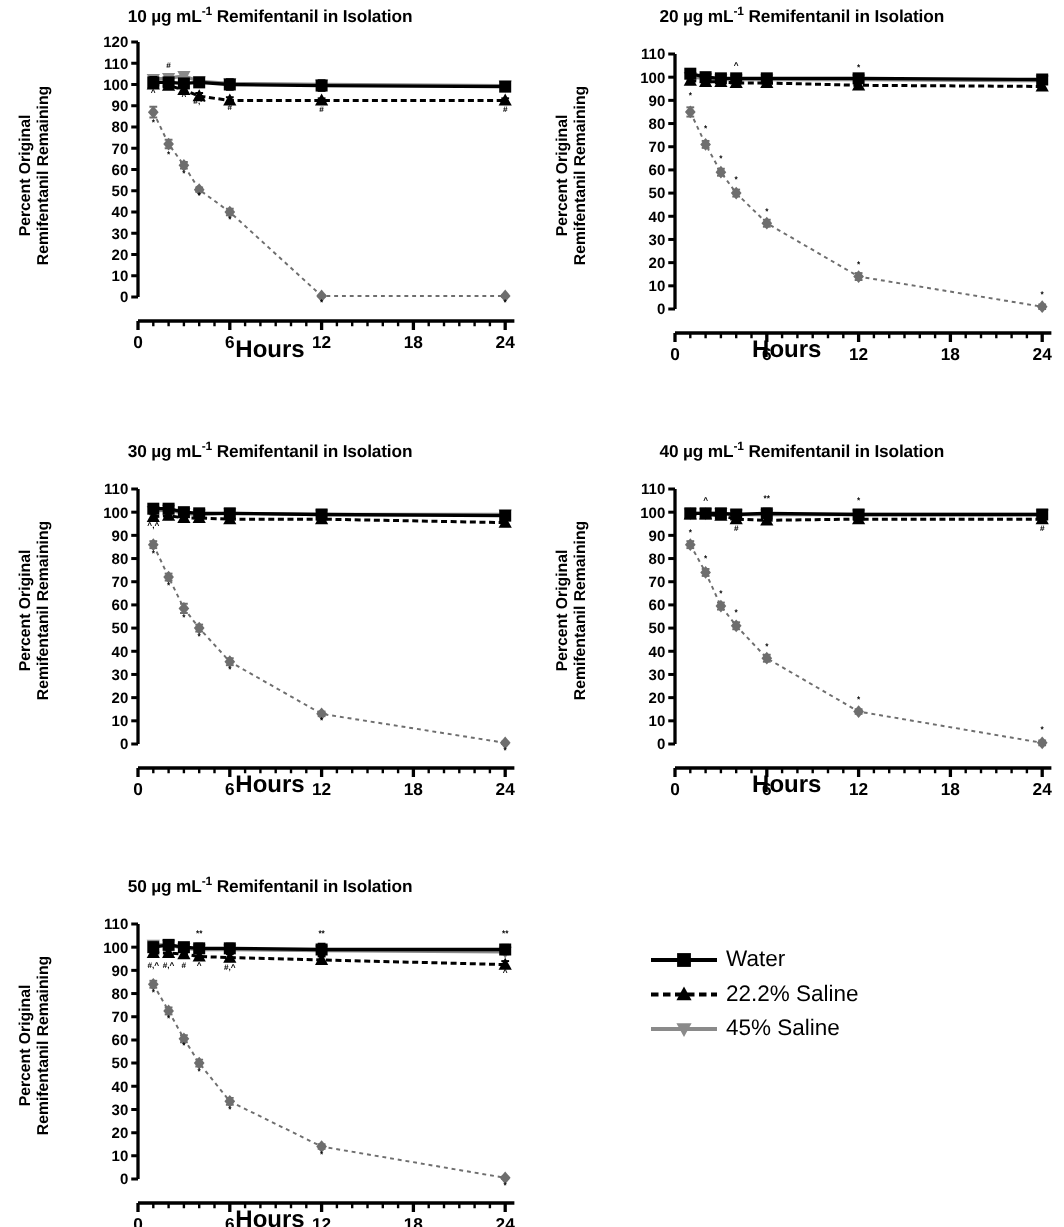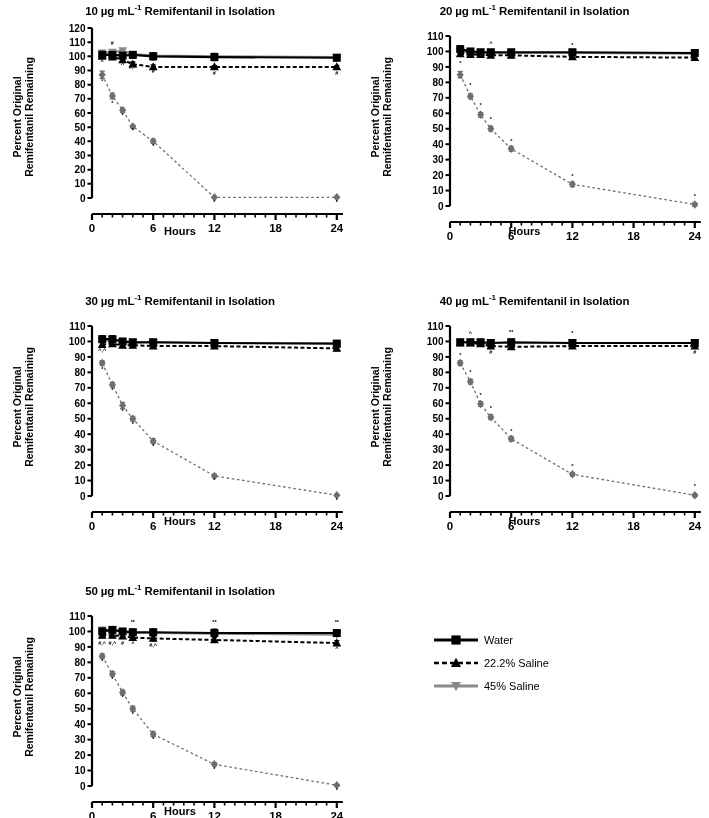--- a/index.html
+++ b/index.html
@@ -34,21 +34,21 @@
     font-size: 10.5px;
     font-weight: bold;
     color: #000;
     transform-origin: 50% 50%;
     white-space: nowrap;
     text-align: center;
     line-height: 12px;
   }
   .xlabel {
     position: absolute;
-    font-size: 11px;
+    font-size: 16px;
     font-weight: bold;
     color: #000;
     text-align: center;
     width: 100%;
   }
   svg { display: block; overflow: visible; }
   .tick-text {
     font-family: "Liberation Sans", sans-serif;
     font-size: 10px;
     font-weight: bold;
@@ -71,21 +71,21 @@
     left: 432px; top: 628px;
     width: 270px;
   }
   .legend-row {
     display: flex;
     align-items: center;
     height: 23px;
   }
   .legend-sample { width: 48px; height: 20px; flex: 0 0 48px; }
   .legend-label {
-    font-size: 11px;
+    font-size: 15px;
     color: #000;
     font-family: "Liberation Sans", sans-serif;
     margin-left: 4px;
     white-space: nowrap;
   }
 </style>
 </head>
 <body>
 
 <div id="figure">

